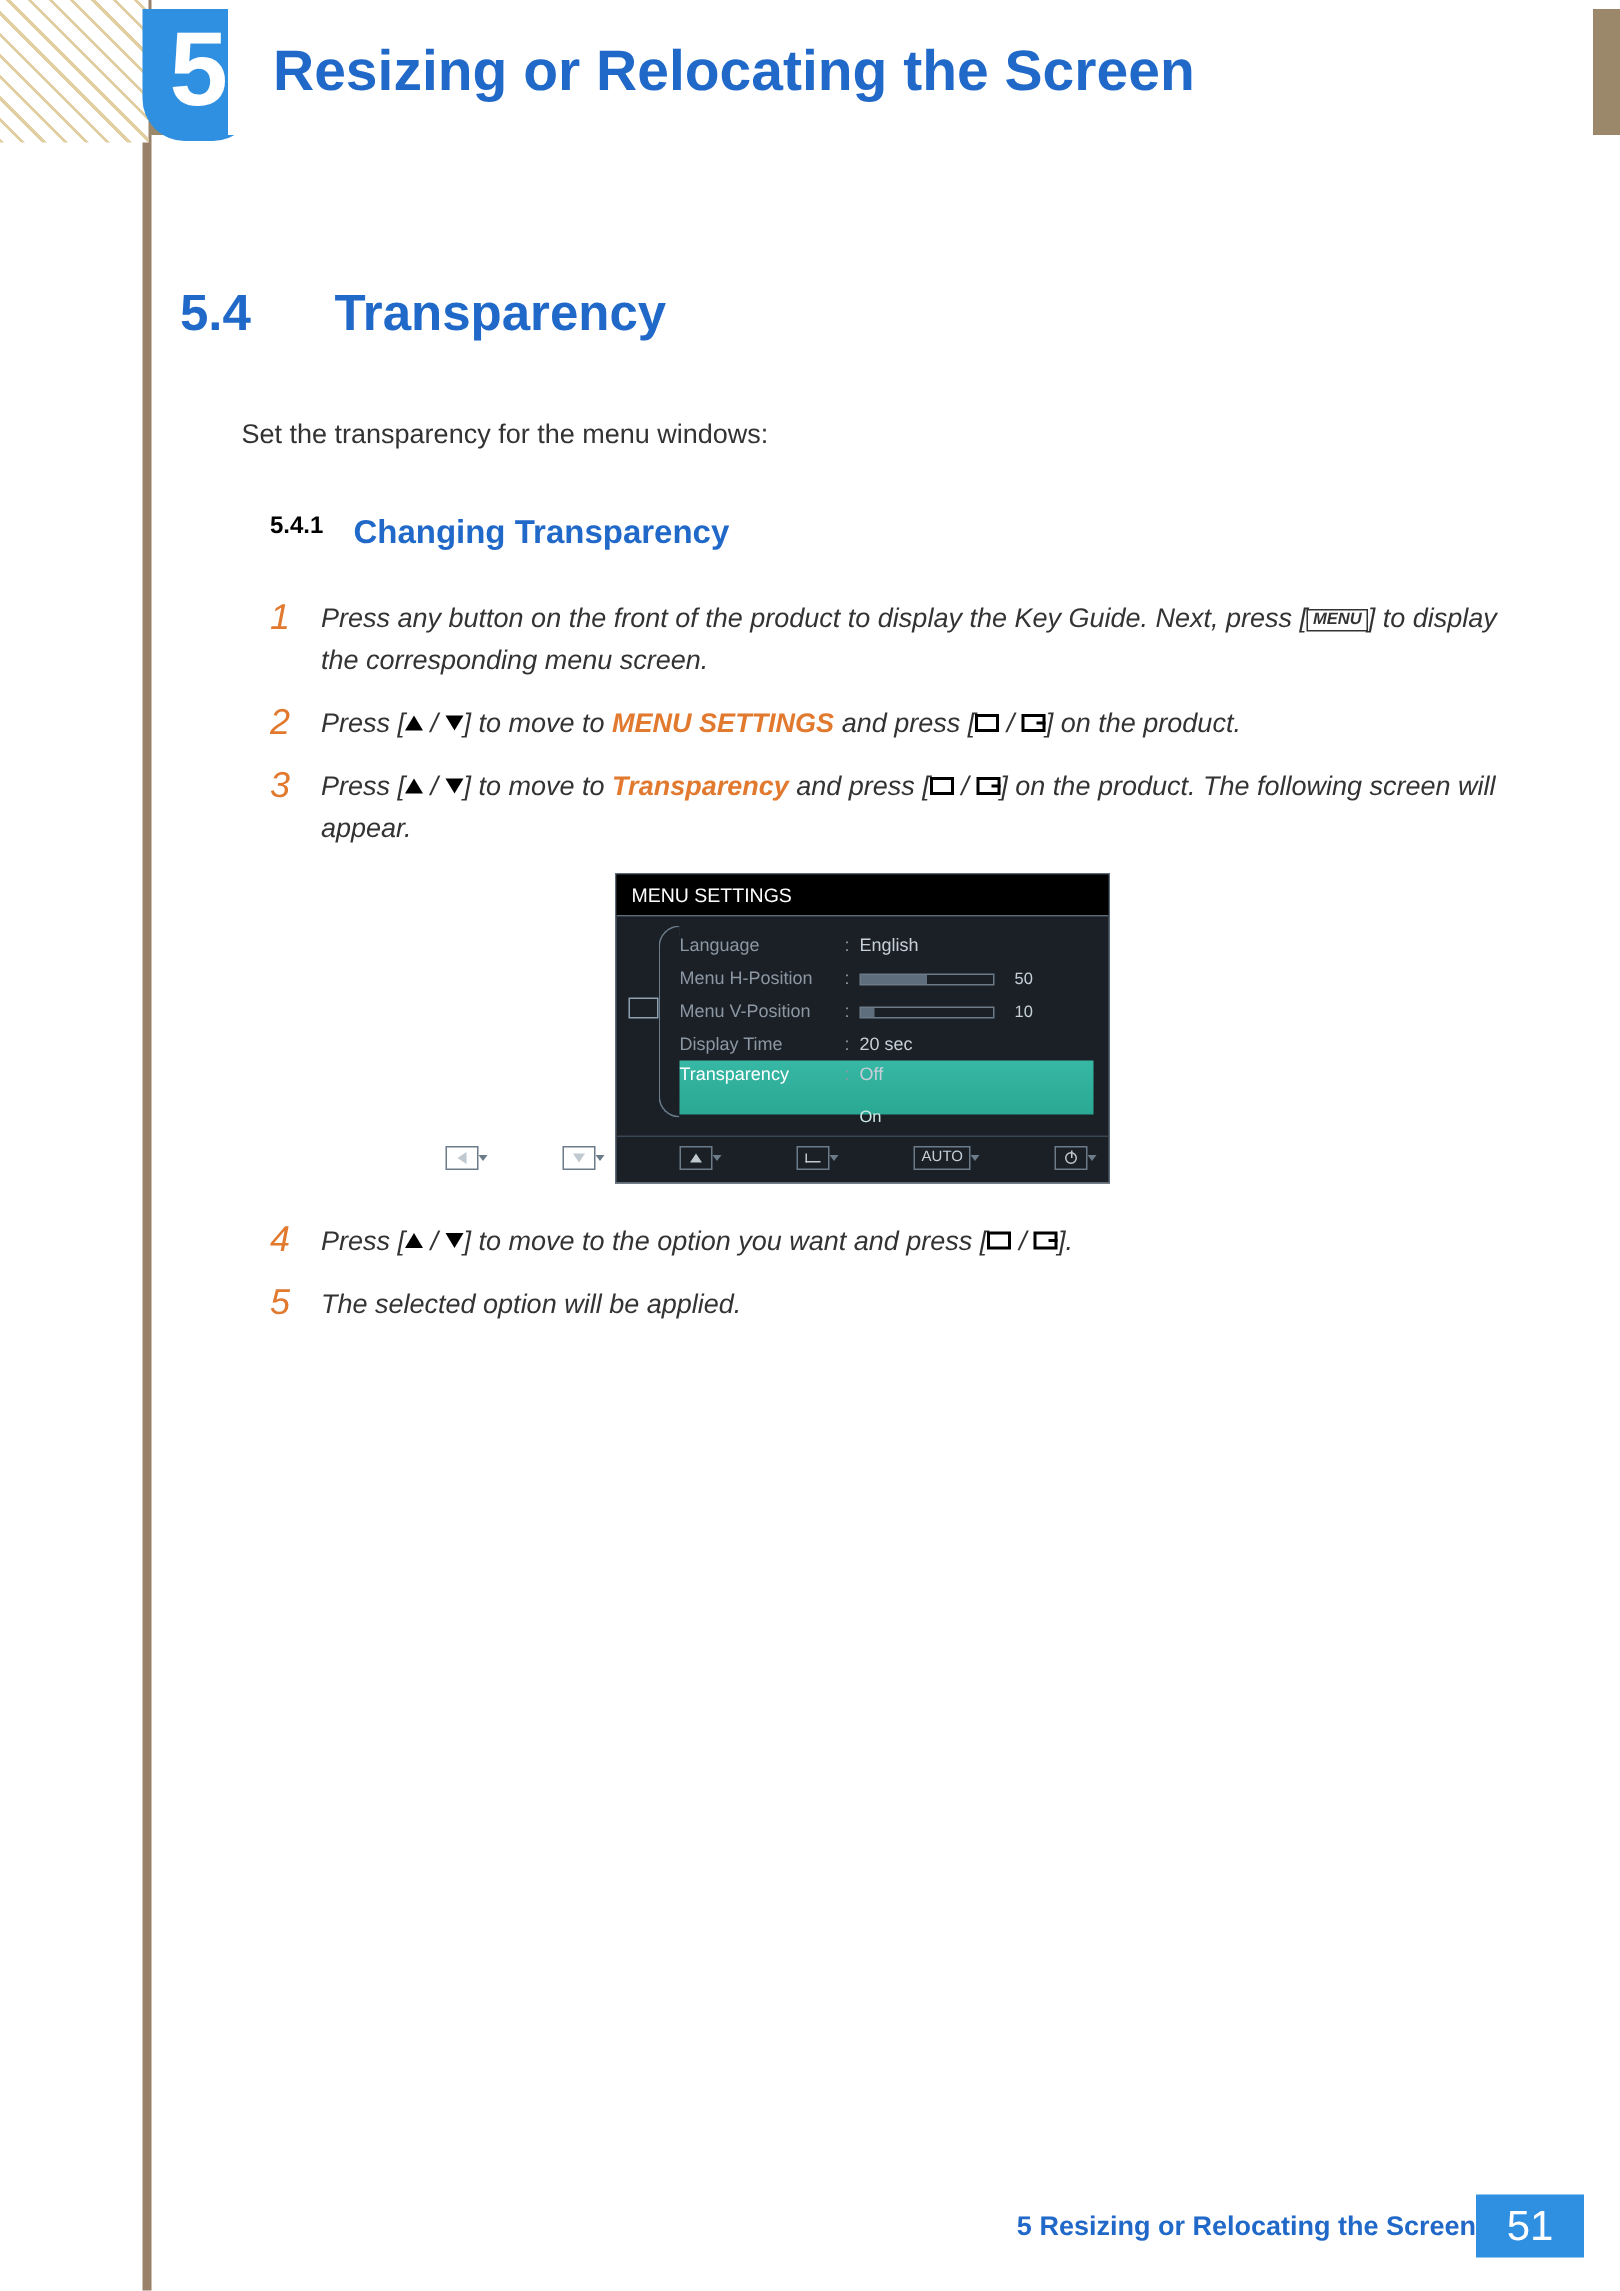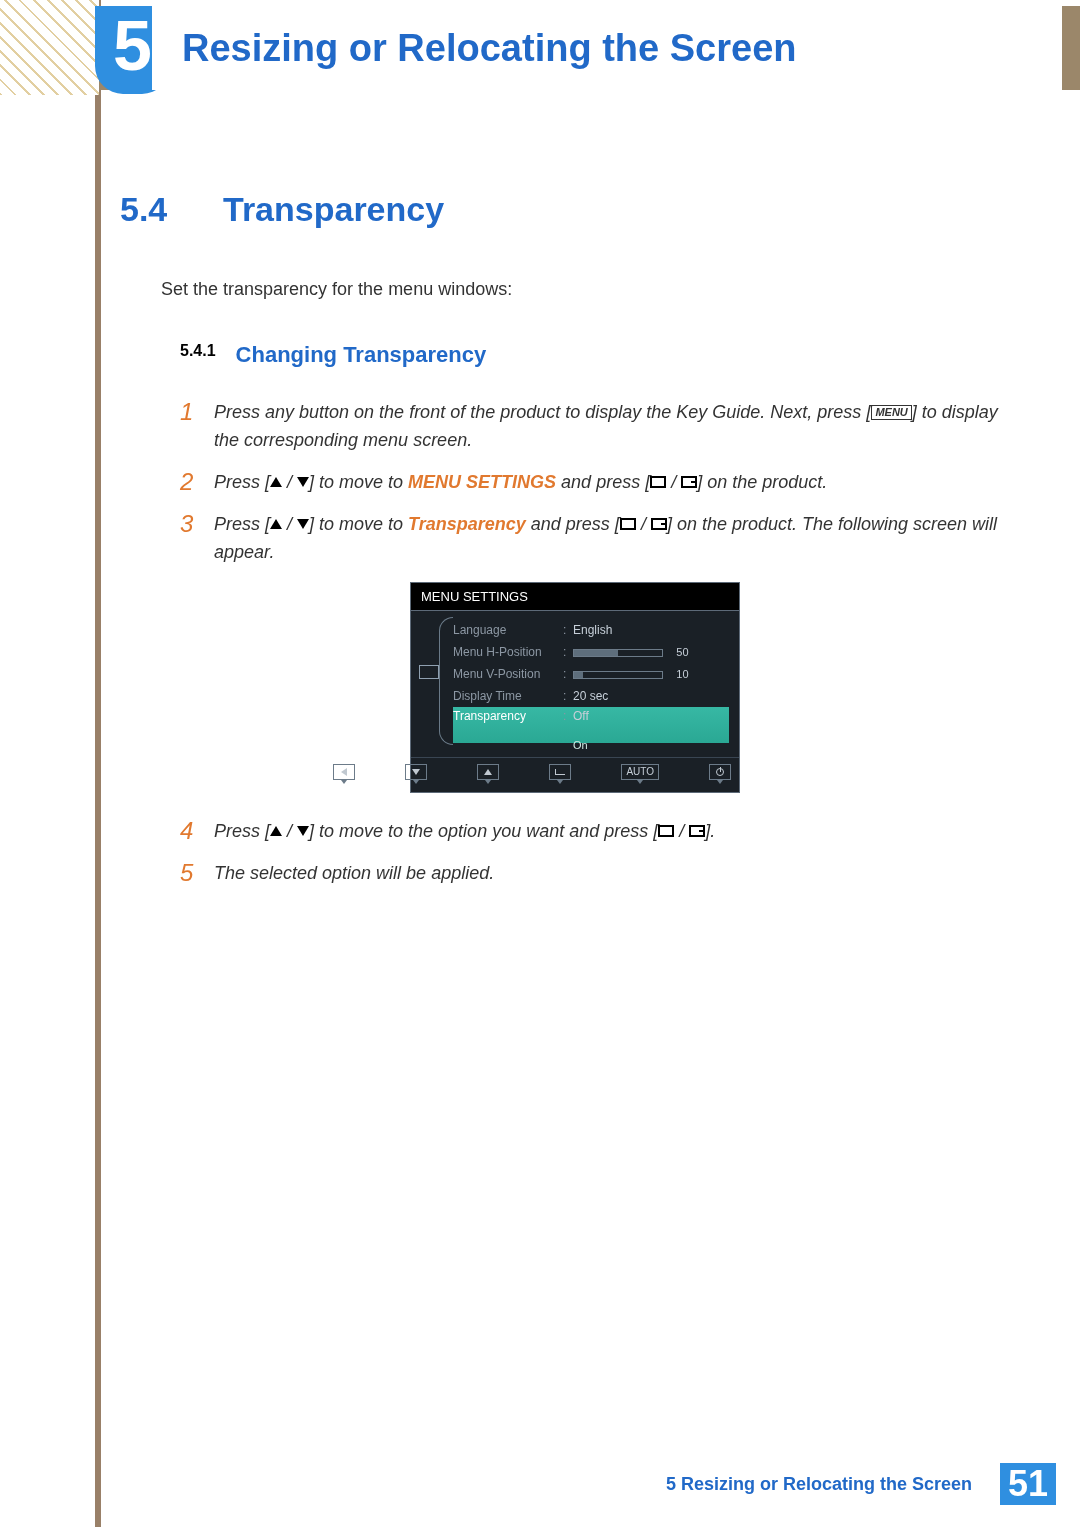--- a/index.html
+++ b/index.html
@@ -209,47 +209,47 @@
   .osd-btn .t-up, .osd-btn .t-down, .osd-btn .t-left {
     width: 0; height: 0;
   }
   .osd-btn .t-up { border-left:4px solid transparent; border-right:4px solid transparent; border-bottom:6px solid #c0c8d0; }
   .osd-btn .t-down { border-left:4px solid transparent; border-right:4px solid transparent; border-top:6px solid #c0c8d0; }
   .osd-btn .t-left { border-top:4px solid transparent; border-bottom:4px solid transparent; border-right:6px solid #c0c8d0; }
   .osd-btn .enter-g { width:10px; height:6px; border:1px solid #c0c8d0; border-top:none; border-right:none; }
   .osd-auto { font-size: 10px; color: #c6cfd8; padding: 0 4px; border: 1px solid #6c7b89; height:16px; line-height:14px; }
   .osd-btn .pwr { width:8px; height:8px; border:1px solid #c0c8d0; border-radius:50%; position:relative; }
   .osd-btn .pwr::after { content:""; position:absolute; left:3px; top:-2px; width:1px; height:5px; background:#c0c8d0; }
-  .nav-col { display:flex; flex-direction:column; align-items:center; gap:0;padding-left:44px; }
+  .nav-col { display:flex; flex-direction:row; align-items:center; gap:0;padding-left:44px; }
   .tiny-tri { width:0;height:0;border-left:3px solid transparent;border-right:3px solid transparent;border-top:4px solid #6c7b89; }
 
   
   .footer {
     position: absolute;
     left: 0;
     bottom: 22px;
     width: 1080px;
     display: flex;
     justify-content: flex-end;
     align-items: center;
     padding-right: 24px;
     gap: 0;
   }
   .footer-text {
     color: #2169c8;
     font-weight: bold;
     font-size: 18px;
-    margin-right: 28px;
+    margin-right: 0;
   }
   .footer-page {
     background: #2f8fe0;
     color: #fff;
-    font-size: 36px;
-    font-weight: bold;
-    width: 56px;
+    font-size: 28px;
+    font-weight: normal;
+    width: 72px;
     height: 42px;
     display: flex;
     align-items: center;
     justify-content: center;
   }
 </style>
 </head>
 <body>
 
 <div class="left-strip"></div>

